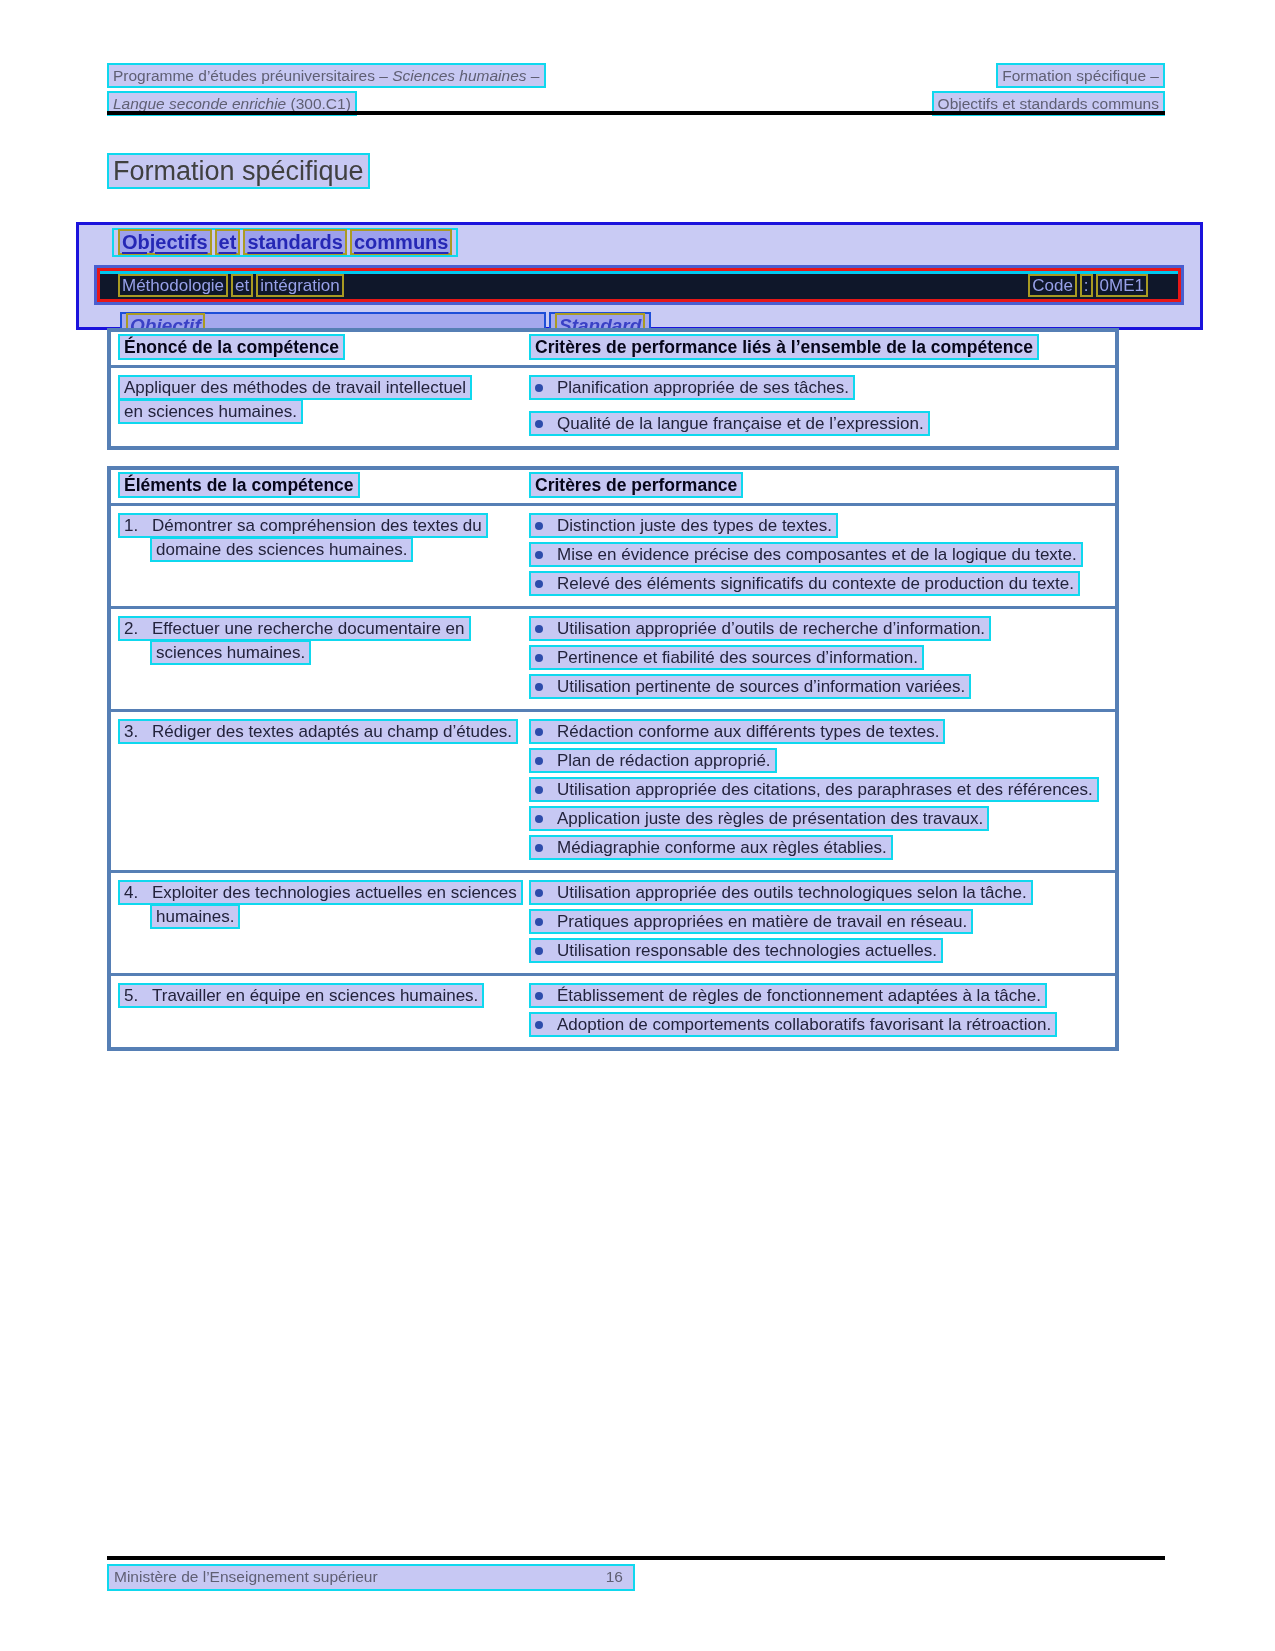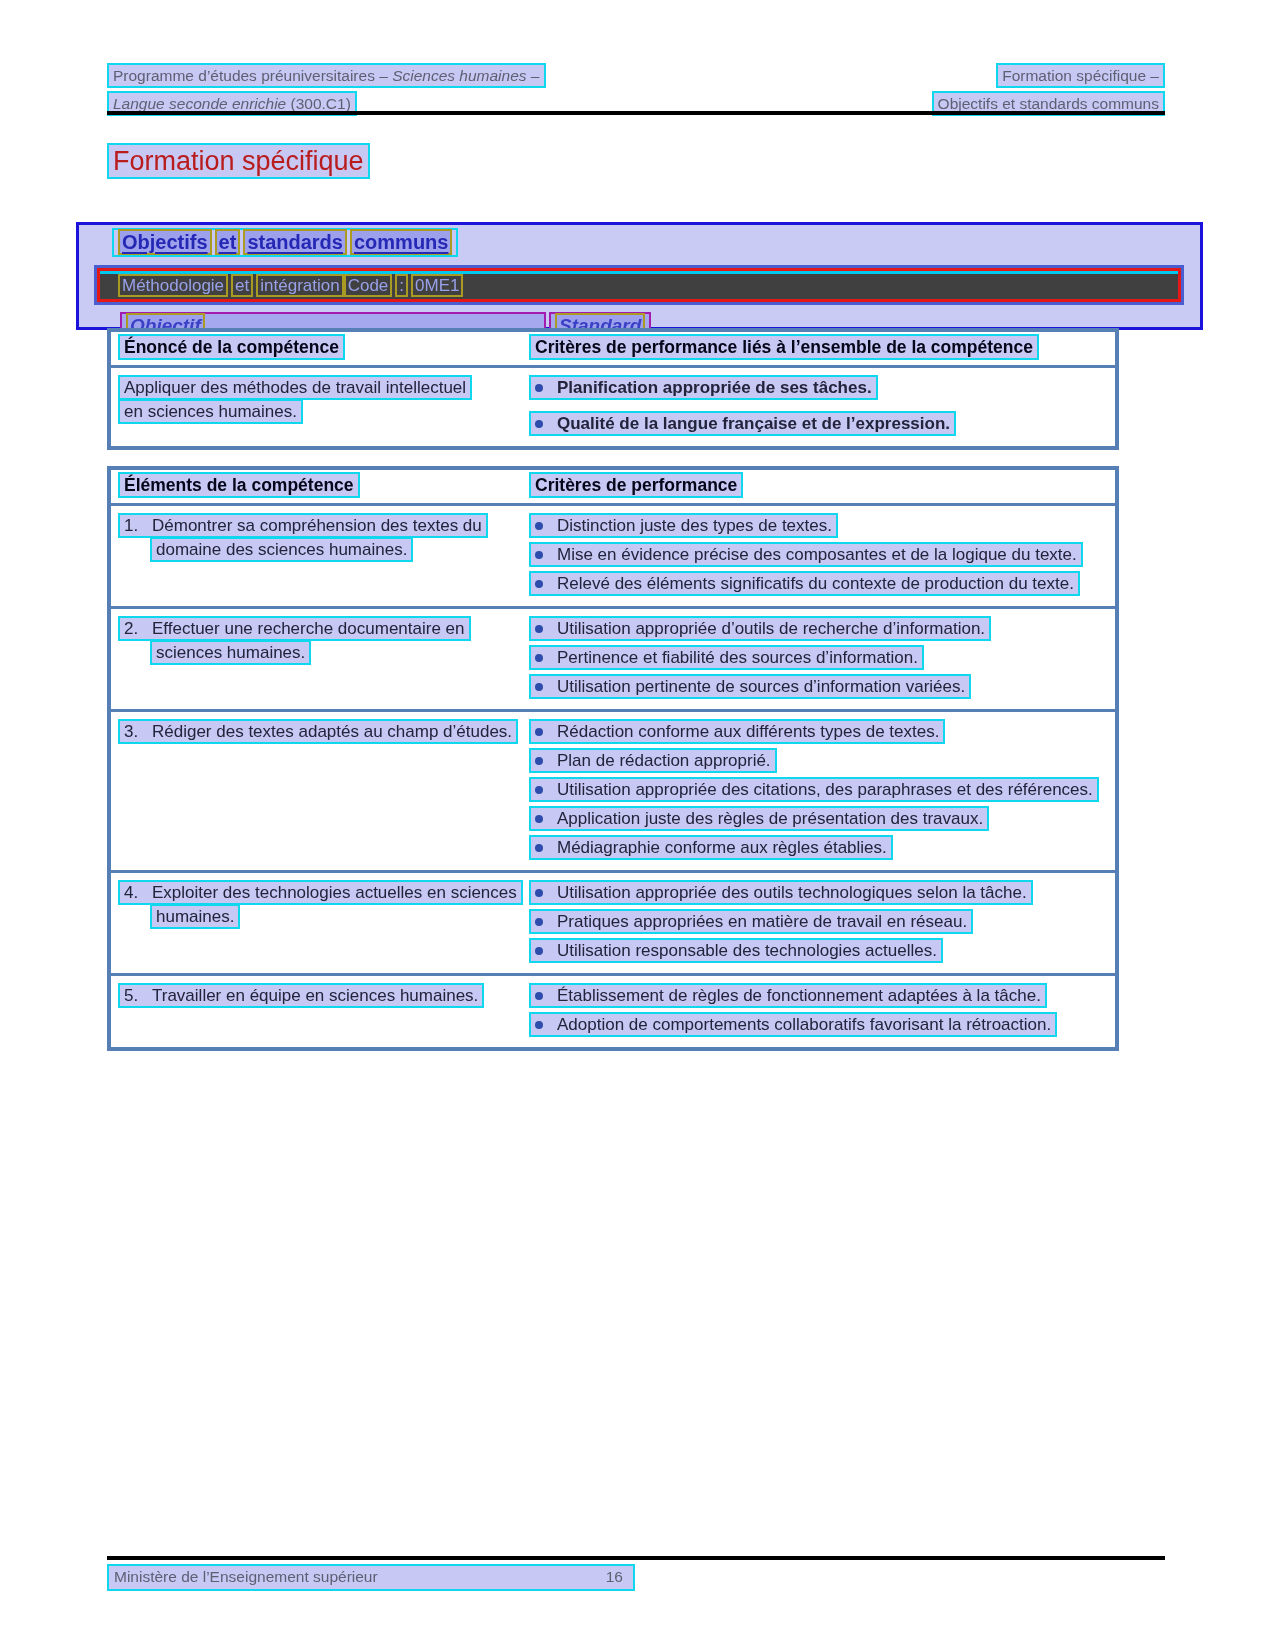--- a/index.html
+++ b/index.html
@@ -15,40 +15,40 @@
           justify-content:space-between;font-size:15.5px;color:#5f5f73;line-height:19px;}
   .hcol{display:flex;flex-direction:column;gap:3px;}
   .hcol.right{align-items:flex-end;text-align:right;}
   .hline{align-self:flex-start;white-space:nowrap;}
   .hcol.right .hline{align-self:flex-end;}
   .it{font-style:italic;}
 
   .rule{position:absolute;left:107px;width:1058px;height:4px;background:#000;}
   .rule1{top:111px}.rule2{top:1556px}
 
-  .title{position:absolute;left:107px;top:146px;font-size:27px;color:#b91c1c;}
+  .title{position:absolute;left:107px;top:156px;font-size:27px;color:#404040;}
 
   
   .bluebox{position:absolute;left:76px;top:222px;width:1127px;height:108px;
            background:#c9cbf4;border:3px solid #1b13dc;box-sizing:border-box;}
   .section-heading{margin:3px 0 0 33px;font-size:20px;font-weight:bold;color:#2527b5;
            text-decoration:underline;text-decoration-thickness:2px;text-underline-offset:3px;
            width:fit-content;}
   .word{border:2px solid #ab9b22;background:#9da1ec;padding:0 2px;margin-right:3px;}
   .word:last-child{margin-right:0;}
 
   .bar-band{margin:8px 16px 0 15px;background:#4a5ecf;padding:3px;}
   .bar-red{border:3px solid #e61717;}
-  .bar-inner{background:#404040;border-top:3px solid #00c8ee;display:flex;
-             align-items:center;
+  .bar-inner{background:#0f172a;border-top:3px solid #00c8ee;display:flex;
+             justify-content:space-between;align-items:center;
              padding:2px 30px 3px 18px;font-size:17px;color:#97a0e8;}
   .bar-inner .word{background:transparent;border-color:#a89a22;}
 
   .colrow{margin:7px 0 0 41px;display:flex;}
-  .colstrip{background:#a5a8ee;border:2px solid #a21caf;padding:1px 4px;font-size:19px;
+  .colstrip{background:#a5a8ee;border:2px solid #1d4ed8;padding:1px 4px;font-size:19px;
             font-weight:bold;font-style:italic;color:#3a41c6;box-sizing:border-box;}
   .colstrip .word{background:#9da1ec;}
   .colstrip.obj{width:426px;margin-right:3px;}
 
   
   .tbl{position:absolute;left:107px;width:1012px;border:4px solid #567fb5;
        box-sizing:border-box;background:#fff;}
   .t1{top:328px}.t2{top:466px}
   .thead{display:grid;grid-template-columns:418px 1fr;border-bottom:3px solid #567fb5;
          padding:5px 0 7px;}
@@ -57,21 +57,21 @@
   .trow{display:grid;grid-template-columns:418px 1fr;padding:8px 0 10px;}
   .trow + .trow{border-top:3px solid #567fb5;}
   .lcell{padding-left:7px;}
   .rcell{padding-right:12px;}
   .litem{max-width:386px;padding-left:32px;text-indent:-32px;font-size:17px;
          line-height:24px;color:#23233c;}
   .litem0{max-width:352px;font-size:17px;line-height:24px;color:#23233c;}
   .num{display:inline-block;width:28px;text-indent:0;}
   .bullet{padding-left:28px;text-indent:-28px;font-size:17px;line-height:24px;
           color:#23233c;margin-bottom:5px;}
-  .t1 .bullet{margin-bottom:12px;font-weight:bold;}
+  .t1 .bullet{margin-bottom:12px;}
   .bullet:last-child{margin-bottom:0;}
   .dotbox{display:inline-block;width:22px;text-indent:0;}
   .dot{display:inline-block;width:8px;height:8px;border-radius:50%;background:#2d4cab;
        vertical-align:1px;}
 
   .footer{position:absolute;left:107px;top:1564px;}
   .footer .hl{display:flex;justify-content:space-between;width:528px;font-size:15.5px;
               color:#5f5f73;padding:2px 10px 3px 5px;box-sizing:border-box;}
 </style>
 </head>

